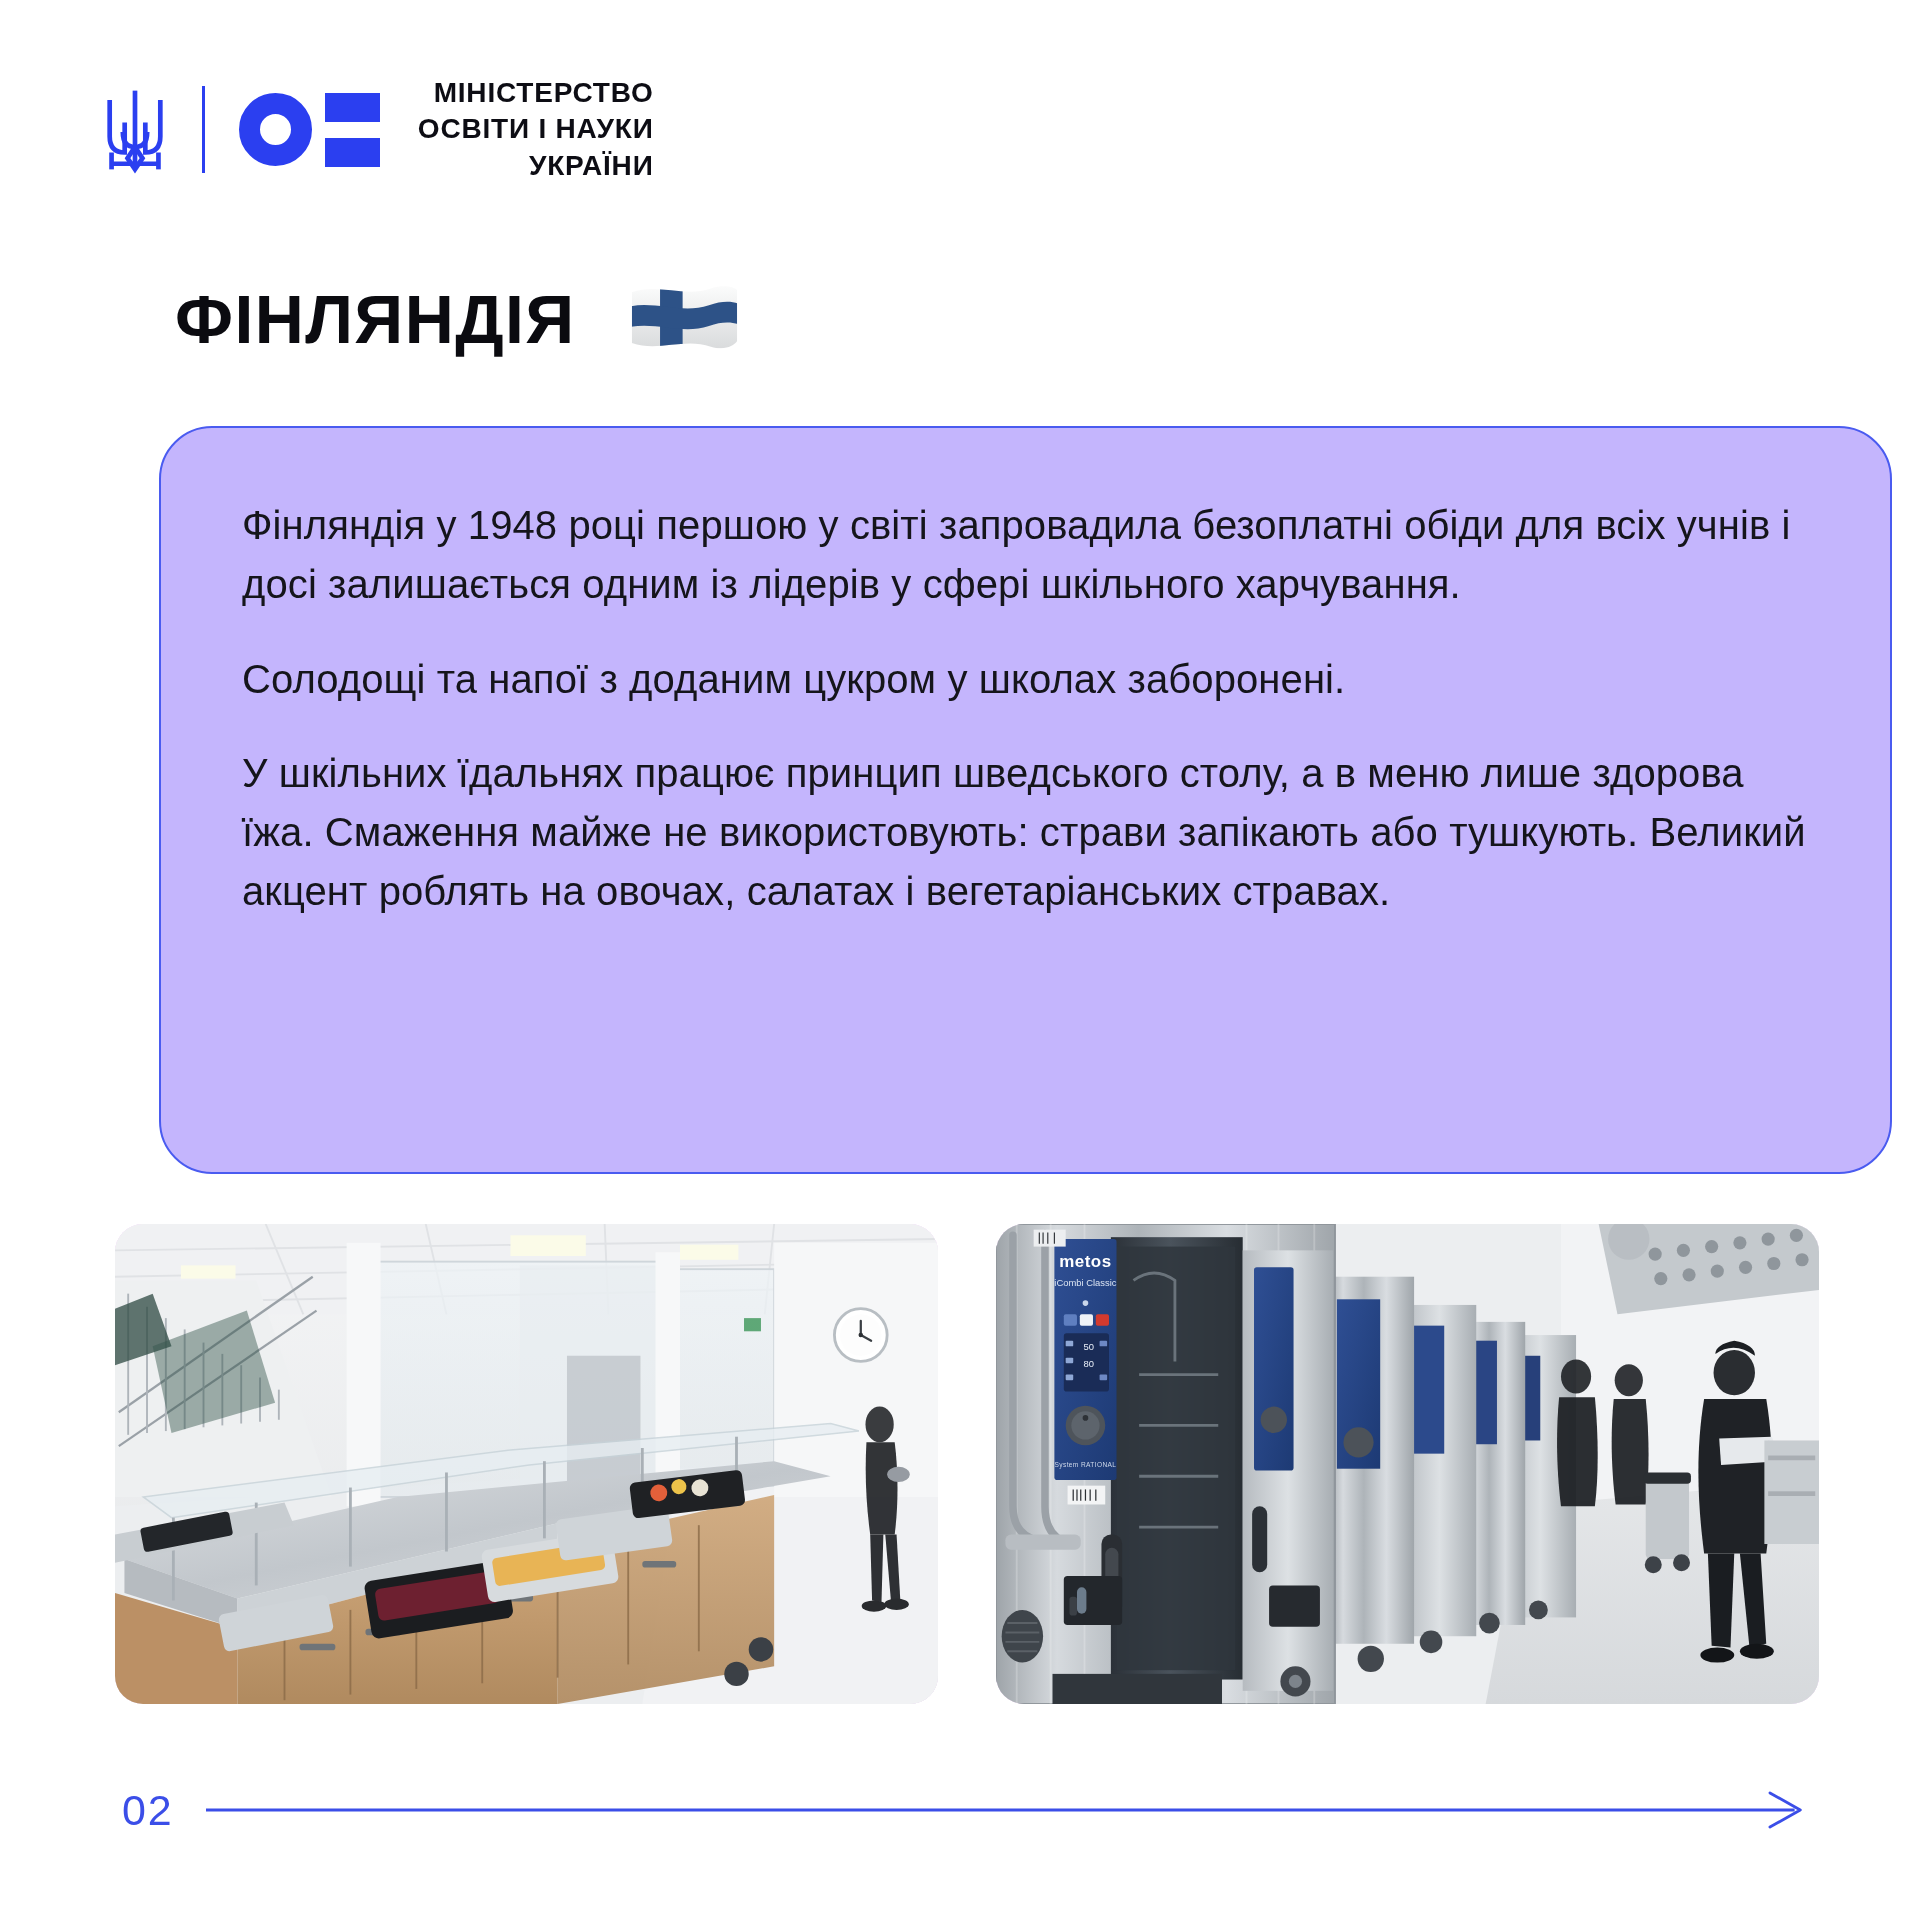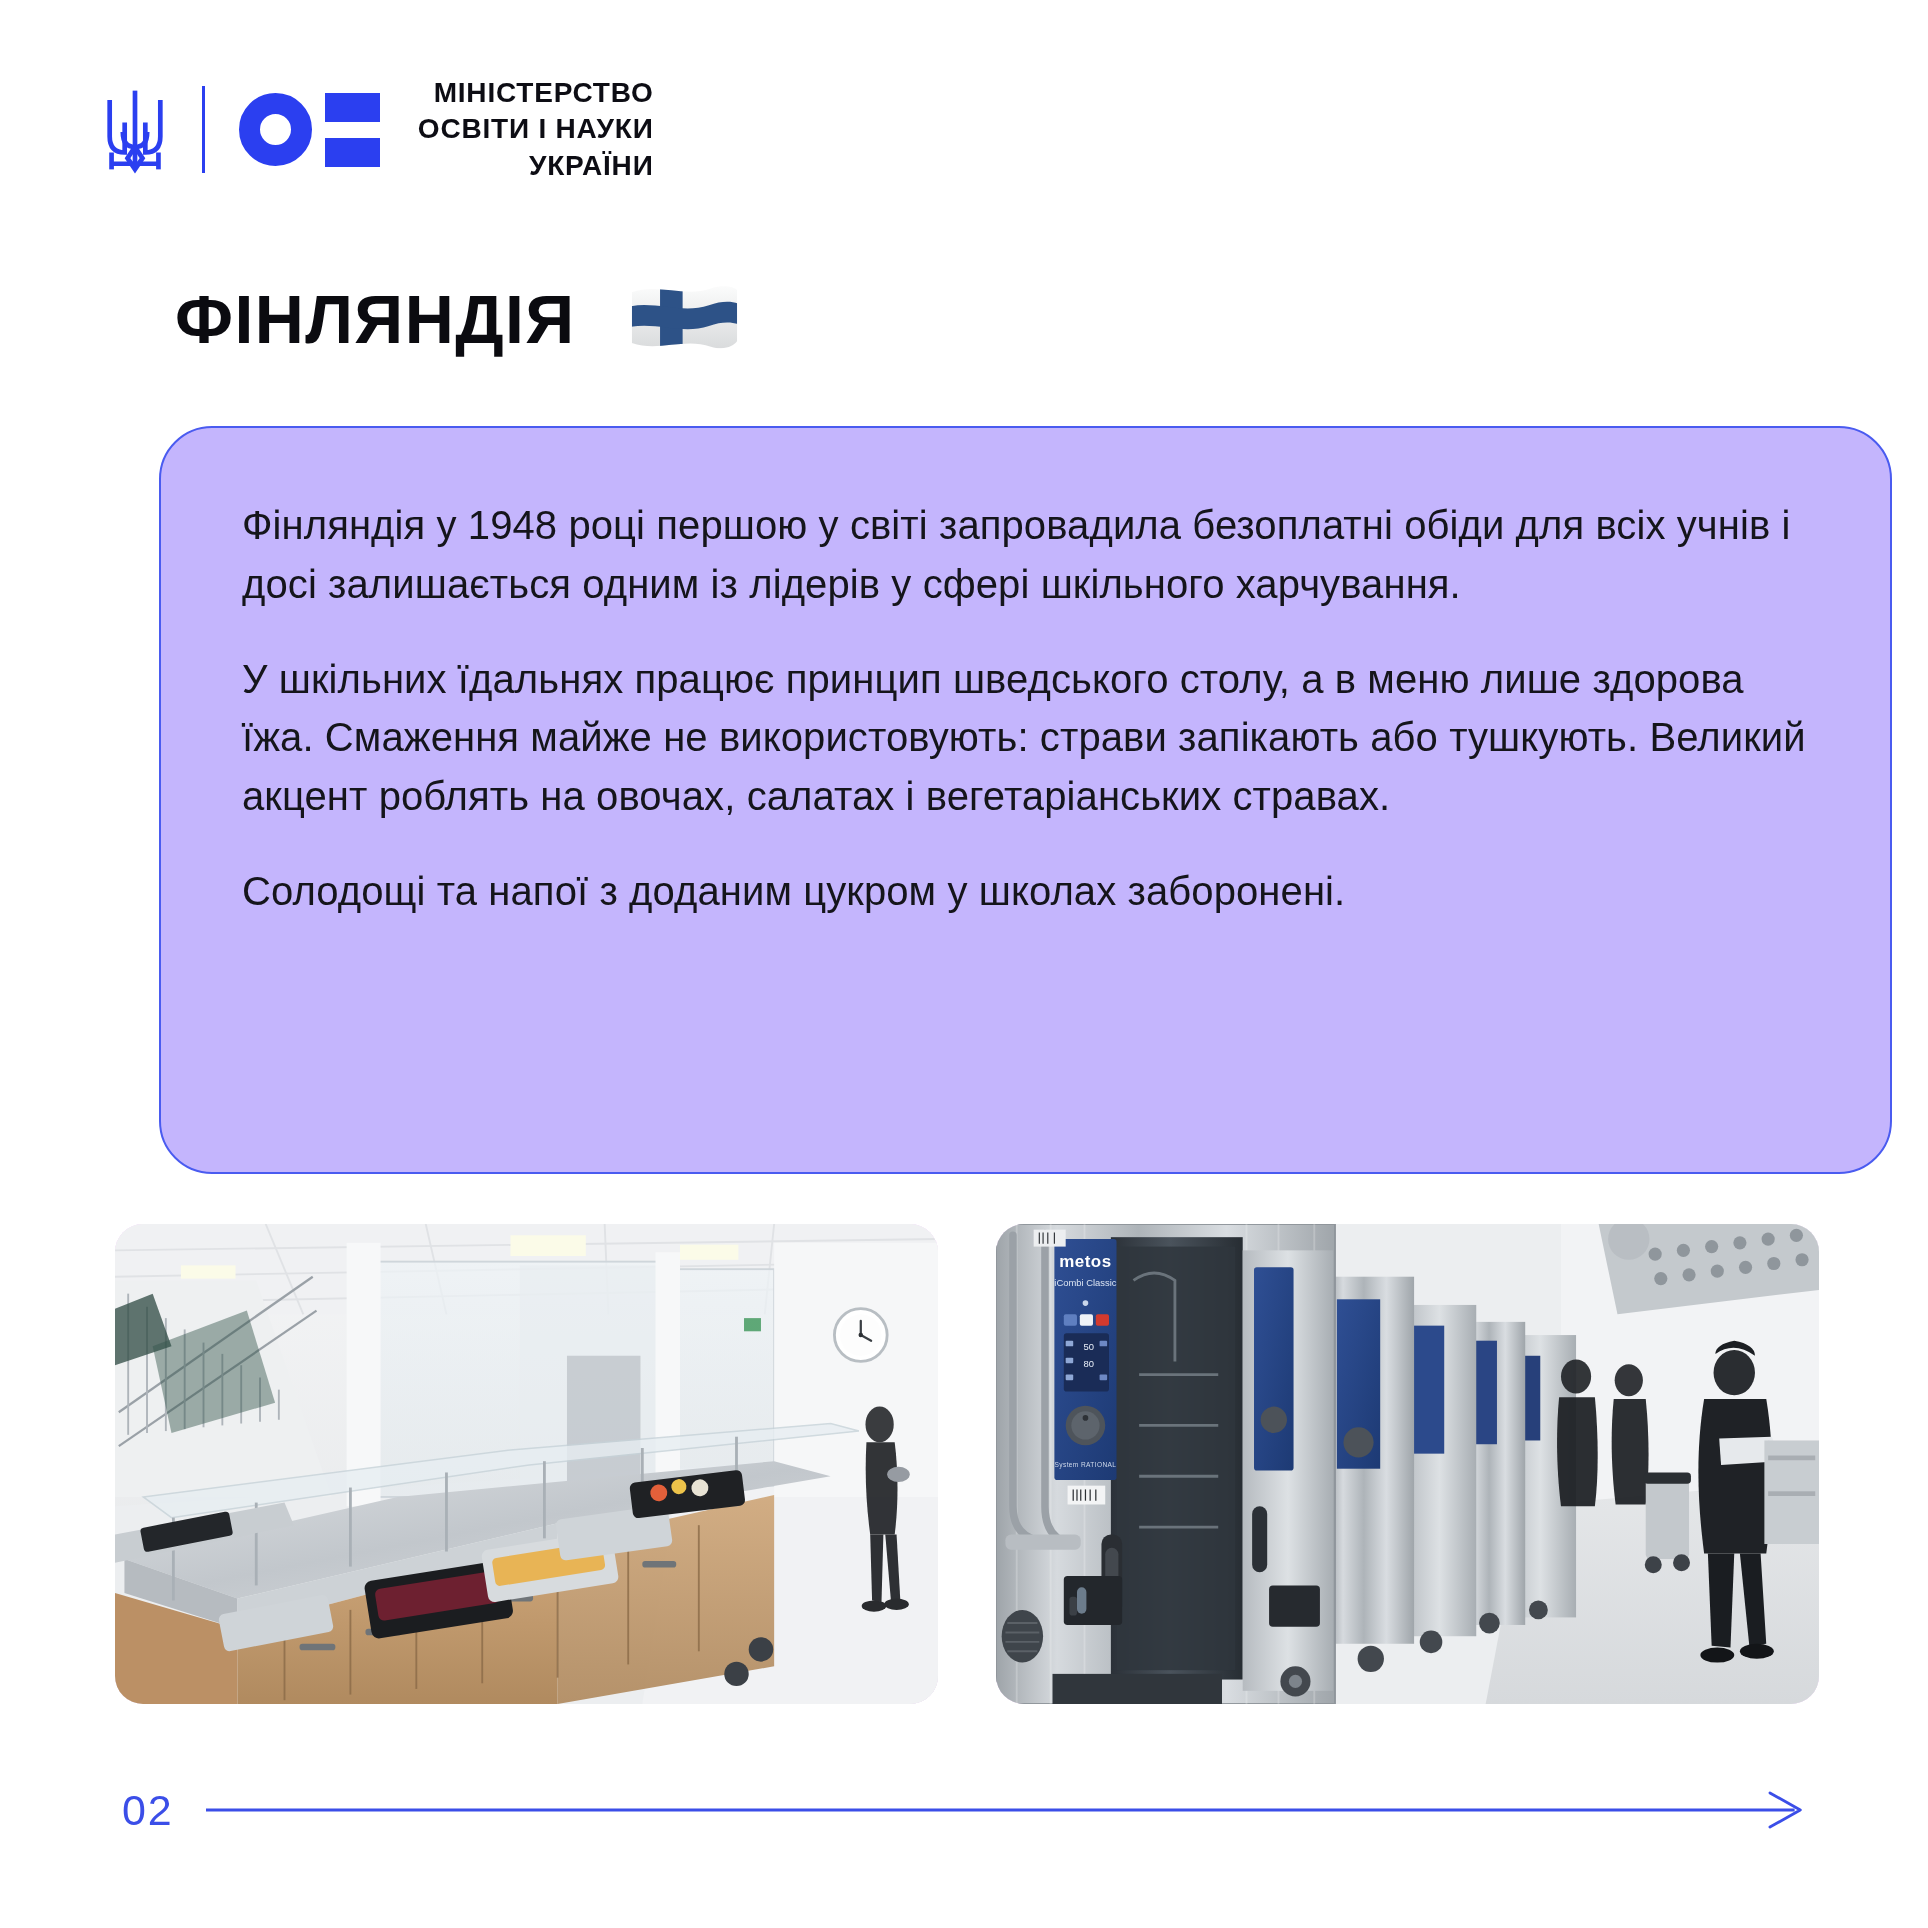--- a/index.html
+++ b/index.html
@@ -254,22 +254,22 @@
     <g clip-path="url(#flagclip)">
       <rect x="0" y="0" width="124" height="84" fill="url(#fgrad)"></rect>
       <rect x="36" y="0" width="24" height="84" fill="#2d5287"></rect>
       <path d="M0 30 C30 22 58 38 88 28 C104 22 116 24 124 28 L124 50 C116 46 104 44 88 50 C58 60 30 44 0 52 Z" fill="#2d5287"></path>
     </g>
   </svg>
 </div>
 
 <div class="content-card">
   <p>Фінляндія у 1948 році першою у світі запровадила безоплатні обіди для всіх учнів і досі залишається одним із лідерів у сфері шкільного харчування.</p>
+  <p>Солодощі та напої з доданим цукром у школах заборонені.</p>
   <p>У шкільних їдальнях працює принцип шведського столу, а в меню лише здорова їжа. Смаження майже не використовують: страви запікають або тушкують. Великий акцент роблять на овочах, салатах і вегетаріанських стравах.</p>
-  <p>Солодощі та напої з доданим цукром у школах заборонені.</p>
 </div>
 
 <div class="photos">
 
   <div class="photo">
     <svg viewBox="0 0 874 510" preserveAspectRatio="none">
       <defs>
         <linearGradient id="wallg" x1="0" y1="0" x2="0" y2="1">
           <stop offset="0%" stop-color="#f4f5f6"></stop>
           <stop offset="100%" stop-color="#e4e6e8"></stop>

